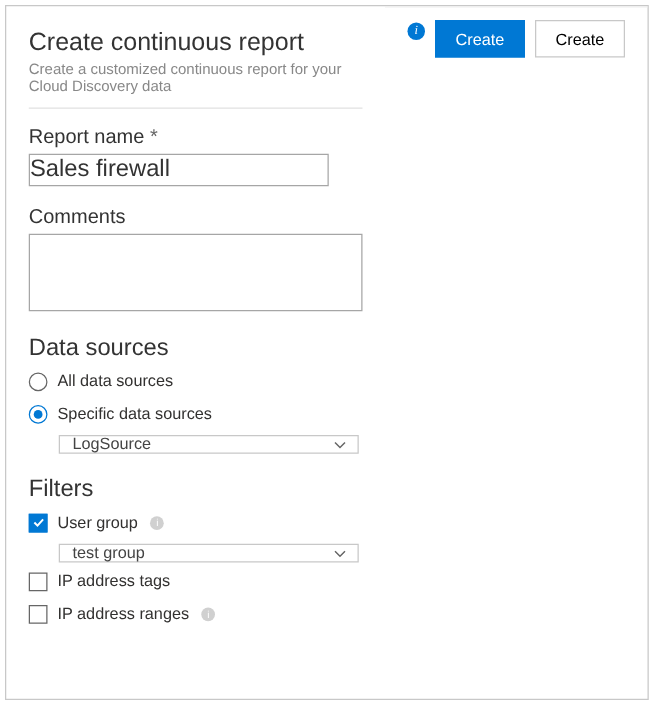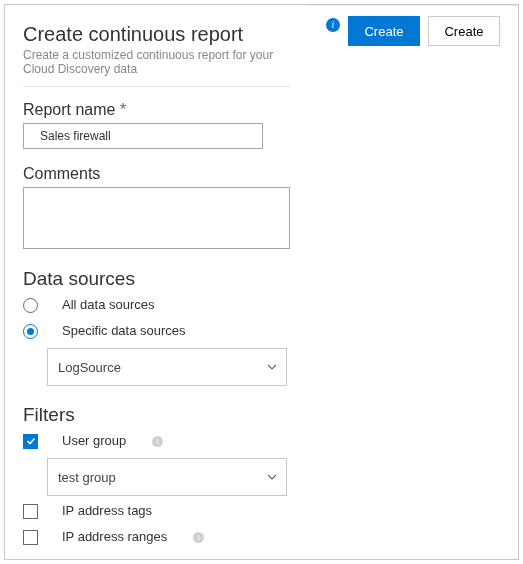--- a/index.html
+++ b/index.html
@@ -47,23 +47,23 @@
     display: block;
   }
   .req::after {
     content: " *";
     color: #666;
   }
   .text-input {
     width: 240px;
     height: 26px;
     border: 1px solid #a6a6a6;
-    padding: 2px 16px;
+    padding: 2px 0;
     font-family: inherit;
-    font-size: 12px;
+    font-size: 19px;
     color: #333;
   }
   .textarea {
     width: 100%;
     height: 62px;
     border: 1px solid #a6a6a6;
     resize: none;
     padding: 6px;
     font-family: inherit;
     font-size: 13px;
@@ -74,21 +74,21 @@
   .section-label {
     font-size: 19px;
     color: #333;
     margin-bottom: 6px;
   }
 
   
   .radio-row, .check-row {
     display: flex;
     align-items: center;
-    gap: 24px;
+    gap: 8px;
     margin-bottom: 8px;
     line-height: 18px;
   }
   .radio {
     width: 15px; height: 15px;
     border: 1px solid #666;
     border-radius: 50%;
     display: inline-flex;
     align-items: center;
     justify-content: center;
@@ -128,25 +128,25 @@
     display: inline-block;
     font-size: 8px;
     line-height: 11px;
     text-align: center;
     color: #fff;
     margin-left: 2px;
   }
 
   .dropdown {
     width: 240px;
-    height: 38px;
+    height: 15px;
     border: 1px solid #c8c8c8;
     background: #fff;
     display: flex;
-    align-items: center;
+    align-items: flex-end;
     justify-content: space-between;
     padding: 0 8px 0 10px;
     font-size: 13px;
     color: #444;
     margin-left: 24px;
     margin-top: 2px;
     margin-bottom: 6px;
   }
   .chevron {
     width: 12px; height: 12px;

